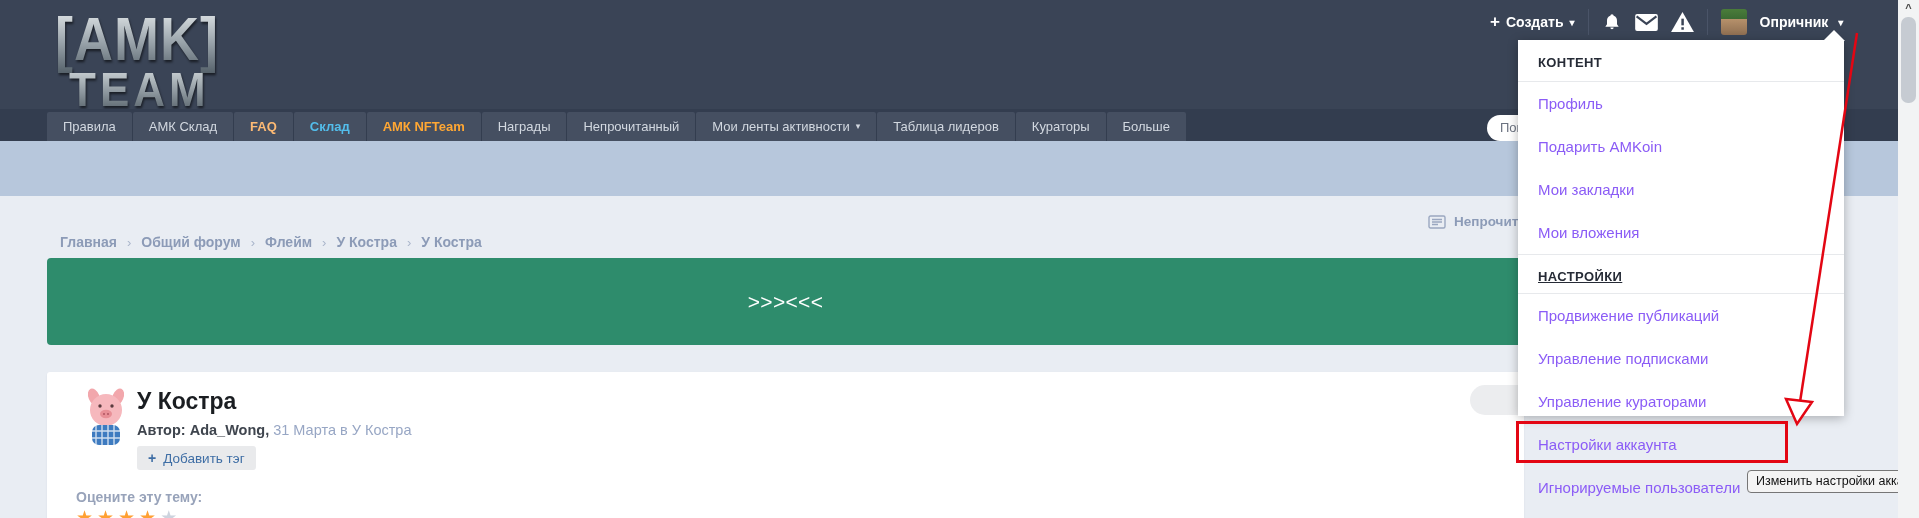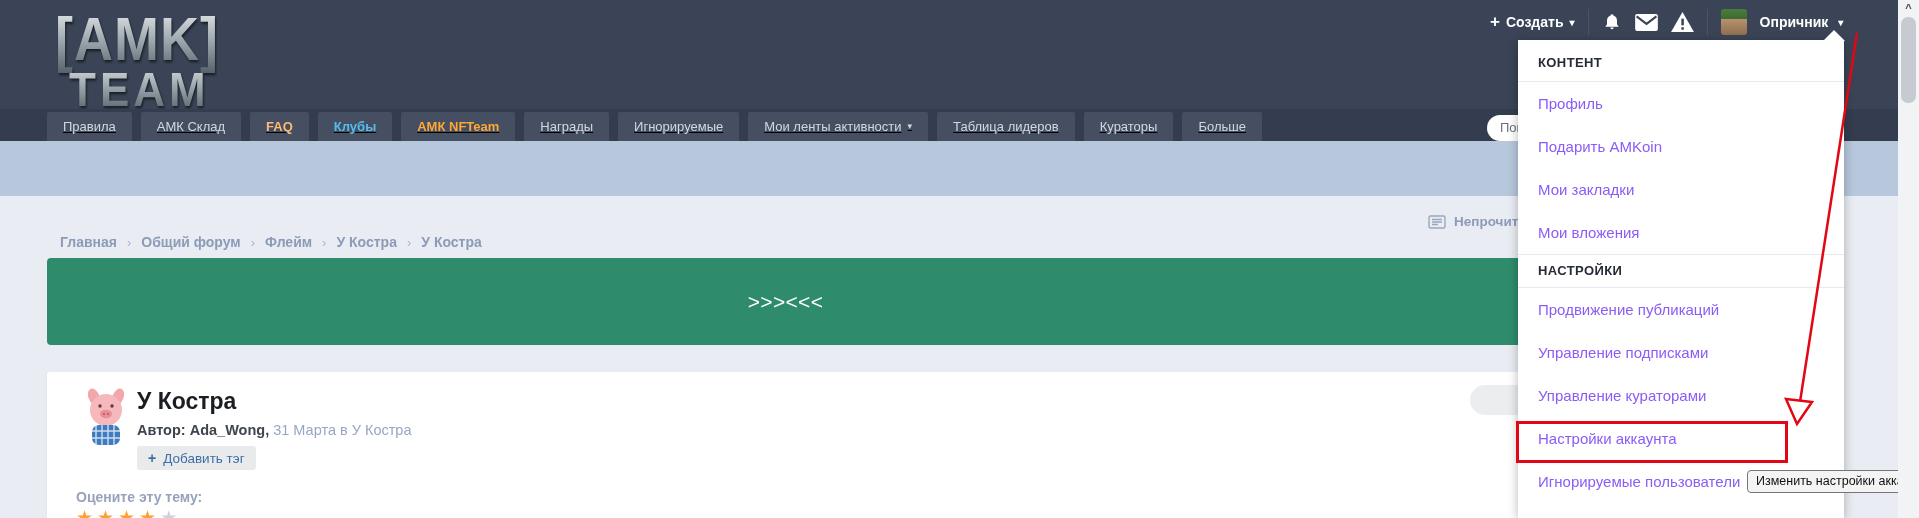--- a/index.html
+++ b/index.html
@@ -23,21 +23,21 @@
   .create { display:flex; align-items:center; gap:6px; font-size:14px; font-weight:bold; cursor:pointer; }
   .plus-glyph { font-size:17px; font-weight:bold; }
   .caret { font-size:10px; }
   .vdivider { width:1px; height:26px; background:#4A5468; }
   .hicon { display:flex; align-items:center; cursor:pointer; }
   .avatar { width:26px; height:26px; border-radius:3px; overflow:hidden;
     background:linear-gradient(180deg,#4a7c3a 0%,#3c6b33 38%,#b5906a 40%,#8f6f52 100%); cursor:pointer; }
   .username { display:flex; align-items:center; gap:10px; font-size:14px; font-weight:bold; cursor:pointer; }
 
   
-  .tabs { position:absolute; left:47px; top:112px; display:flex; gap:9px; z-index:2;text-decoration:underline; }
+  .tabs { position:absolute; left:47px; top:112px; display:flex; gap:1px; z-index:2; }
   .tab { background:#454F61; color:#D2D8E0; font-size:13px; line-height:29px; height:29px; padding:0 16px;
     border-radius:2px 2px 0 0; white-space:nowrap; cursor:pointer; display:flex; align-items:center; gap:6px; }
   .tab-red   { color:#fdba74; font-weight:bold;align-items:center; }
   .tab-blue  { color:#53BDEB; font-weight:bold; }
   .tab-orange{ color:#FFA733; font-weight:bold; }
   .tab .caret { font-size:9px; }
   .search-pill { position:absolute; left:1487px; top:115px; width:150px; height:26px; background:#fff; border-radius:14px;
     font-size:13px; color:#6b7280; line-height:26px; padding-left:13px; z-index:2; cursor:text; }
 
   
@@ -66,27 +66,27 @@
     display:inline-flex; align-items:center; gap:7px; padding:0 11px; cursor:pointer; }
   .add-tag .plus-glyph { color:#3F6EA5; font-size:14px; }
   .add-tag .at-label { color:#3F6EA5; font-size:13.5px; }
   .rate-label { position:absolute; left:29px; top:117px; font-size:14px; font-weight:600; color:#98A3BA; }
   .stars { position:absolute; left:29px; top:134px; font-size:19px; letter-spacing:4px; cursor:pointer; }
   .stars-filled { color:#FFA033; }
   .star-empty { color:#CDD3DE; }
   .follow-btn { position:absolute; left:1423px; top:13px; width:100px; height:30px; background:#ECEDEF; border-radius:15px; cursor:pointer; }
 
   
-  .menu-panel { position:absolute; left:1518px; top:40px; width:326px; height:478px; background:#fff; z-index:50;
+  .menu-panel { position:absolute; left:1518px; top:40px; width:326px; height:376px; background:#fff; z-index:50;
     box-shadow:0 2px 10px rgba(0,0,0,.28); }
   .menu-panel::before { content:""; position:absolute; left:305px; top:-10px; width:0; height:0;
     border-left:11px solid transparent; border-right:11px solid transparent; border-bottom:11px solid #fff; }
   .msection-h { padding:15px 0 11px 20px; font-size:13px; font-weight:bold; letter-spacing:.4px; color:#262B36;
     border-bottom:1px solid #E7E9EC; }
-  .msection-h.second { border-top:1px solid #E7E9EC; padding:8px 0 9px 20px; }
+  .msection-h.second { border-top:1px solid #E7E9EC; padding:14px 0 9px 20px;text-decoration:underline; }
   .mitem { height:43px; line-height:43px; padding-left:20px; font-size:15px; color:#8b5cf6; cursor:pointer; white-space:nowrap; }
 
   
   .red-box { position:absolute; left:1516px; top:421px; width:272px; height:42px; border:3px solid #E30613; z-index:60; }
   .tooltip { position:absolute; left:1747px; top:470px; height:23px; line-height:21px; padding:0 8px; background:#F4F4F4;
     border:1px solid #767676; border-radius:4px; font-size:12.5px; color:#111; z-index:70; white-space:nowrap; }
   .arrow-svg { position:absolute; left:0; top:0; width:1919px; height:518px; z-index:80; pointer-events:none; }
 
   
   .scrollbar { position:absolute; left:1898px; top:0; width:21px; height:518px; background:#F2F3F4; z-index:90; }
@@ -144,30 +144,30 @@
     <div class="tab">
         <span>Правила</span>
       </div>
     <div class="tab">
         <span>АМК Склад</span>
       </div>
     <div class="tab tab-red">
         <span>FAQ</span>
       </div>
     <div class="tab tab-blue">
-        <span>Клубы</span>
+        <span>Склад</span>
       </div>
     <div class="tab tab-orange">
         <span>АМК NFTeam</span>
       </div>
     <div class="tab">
         <span>Награды</span>
       </div>
     <div class="tab">
-        <span>Игнорируемые</span>
+        <span>Непрочитанный</span>
       </div>
     <div class="tab">
         <span>Мои ленты активности</span>
         <span class="caret">▾</span>
       </div>
     <div class="tab">
         <span>Таблица лидеров</span>
       </div>
     <div class="tab">
         <span>Кураторы</span>

